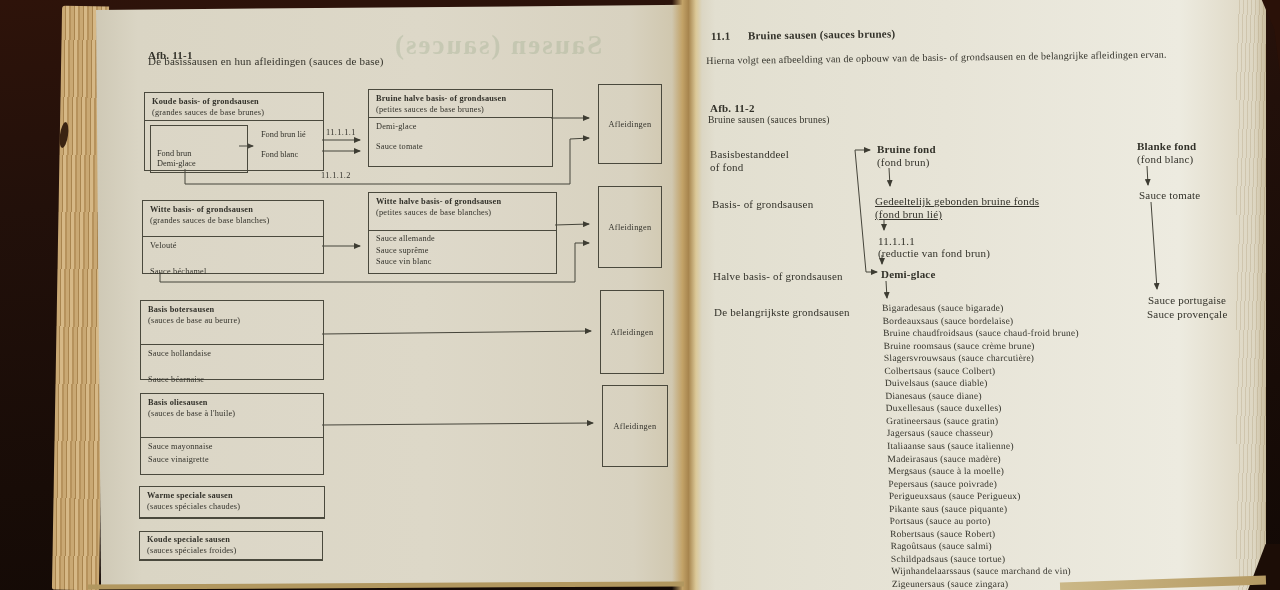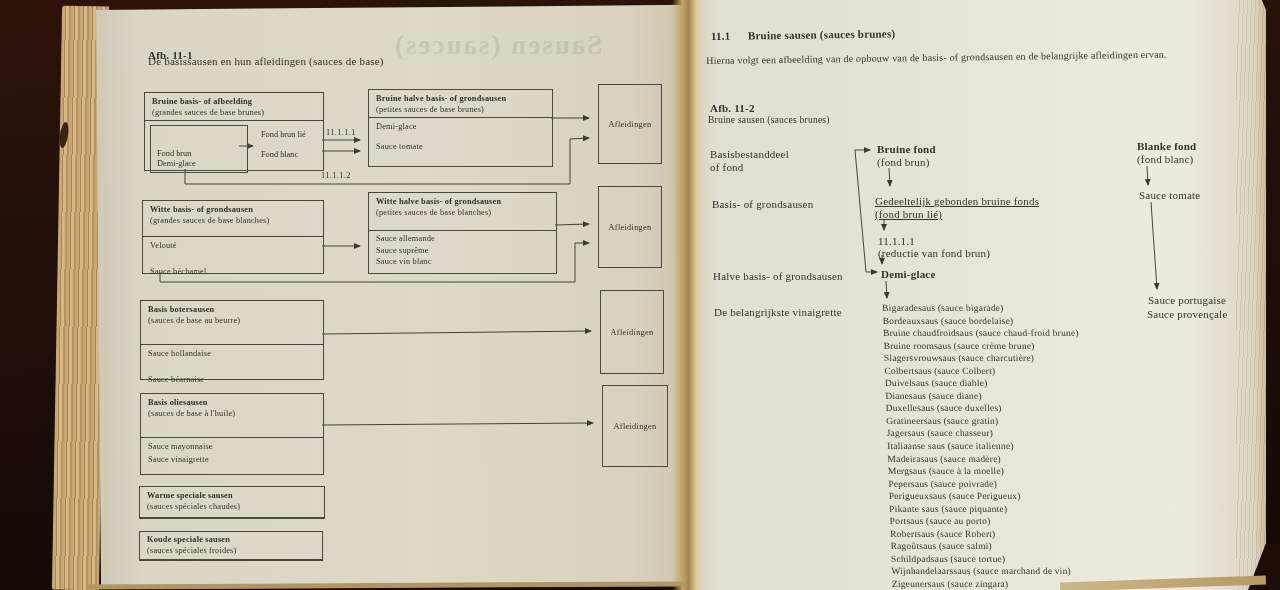--- a/index.html
+++ b/index.html
@@ -100,21 +100,21 @@
       <path d="M884,219 L884,230" marker-end="url(#ah)"></path>
       <path d="M882,255 L882,264" marker-end="url(#ah)"></path>
       <path d="M886,281 L887,298" marker-end="url(#ah)"></path>
       <path d="M1147,166 L1148,185" marker-end="url(#ah)"></path>
       <path d="M1151,202 L1157,289" marker-end="url(#ah)"></path>
     </g>
   </svg>
 
   <div class="gbox" style="left:144px;top:92px;width:178px;height:77px;">
     <div class="ttl rule">
-      <span class="l1">Bruine basis- of afbeelding</span>
+      <span class="l1">Koude basis- of grondsausen</span>
       <span class="l2">(grandes sauces de base brunes)</span>
     </div>
     <div style="position:relative;height:48px;">
       <div class="inner-box" style="left:5px;top:4px;width:84px;height:40px;">
         <span>Fond brun</span>
         <span>Demi-glace</span>
       </div>
       <span style="position:absolute;left:116px;top:9px;">Fond brun lié</span>
       <span style="position:absolute;left:116px;top:29px;">Fond blanc</span>
     </div>
@@ -211,21 +211,21 @@
   </div>
   <div class="t b" style="left:710px;top:102px;font-size:11px;">Afb. 11-2</div>
   <div class="t" style="left:708px;top:114px;font-size:9.6px;">Bruine sausen (sauces brunes)</div>
 
   <div class="t" style="left:710px;top:148px;line-height:13px;">
     <span style="display:block;">Basisbestanddeel</span>
     <span style="display:block;">of fond</span>
   </div>
   <div class="t" style="left:712px;top:198px;text-align:right;">Basis- of grondsausen</div>
   <div class="t" style="left:713px;top:270px;">Halve basis- of grondsausen</div>
-  <div class="t" style="left:714px;top:306px;">De belangrijkste vinaigrette</div>
+  <div class="t" style="left:714px;top:306px;">De belangrijkste grondsausen</div>
 
   <div class="t" style="left:877px;top:143px;line-height:13px;">
     <span class="b chain-sub">Bruine fond</span>
     <span class="chain-sub">(fond brun)</span>
   </div>
   <div class="t" style="left:875px;top:195px;line-height:13px;text-decoration:underline;">
     <span class="chain-sub">Gedeeltelijk gebonden bruine fonds</span>
     <span class="chain-sub">(fond brun lié)</span>
   </div>
   <div class="t" style="left:878px;top:235px;line-height:12px;">

